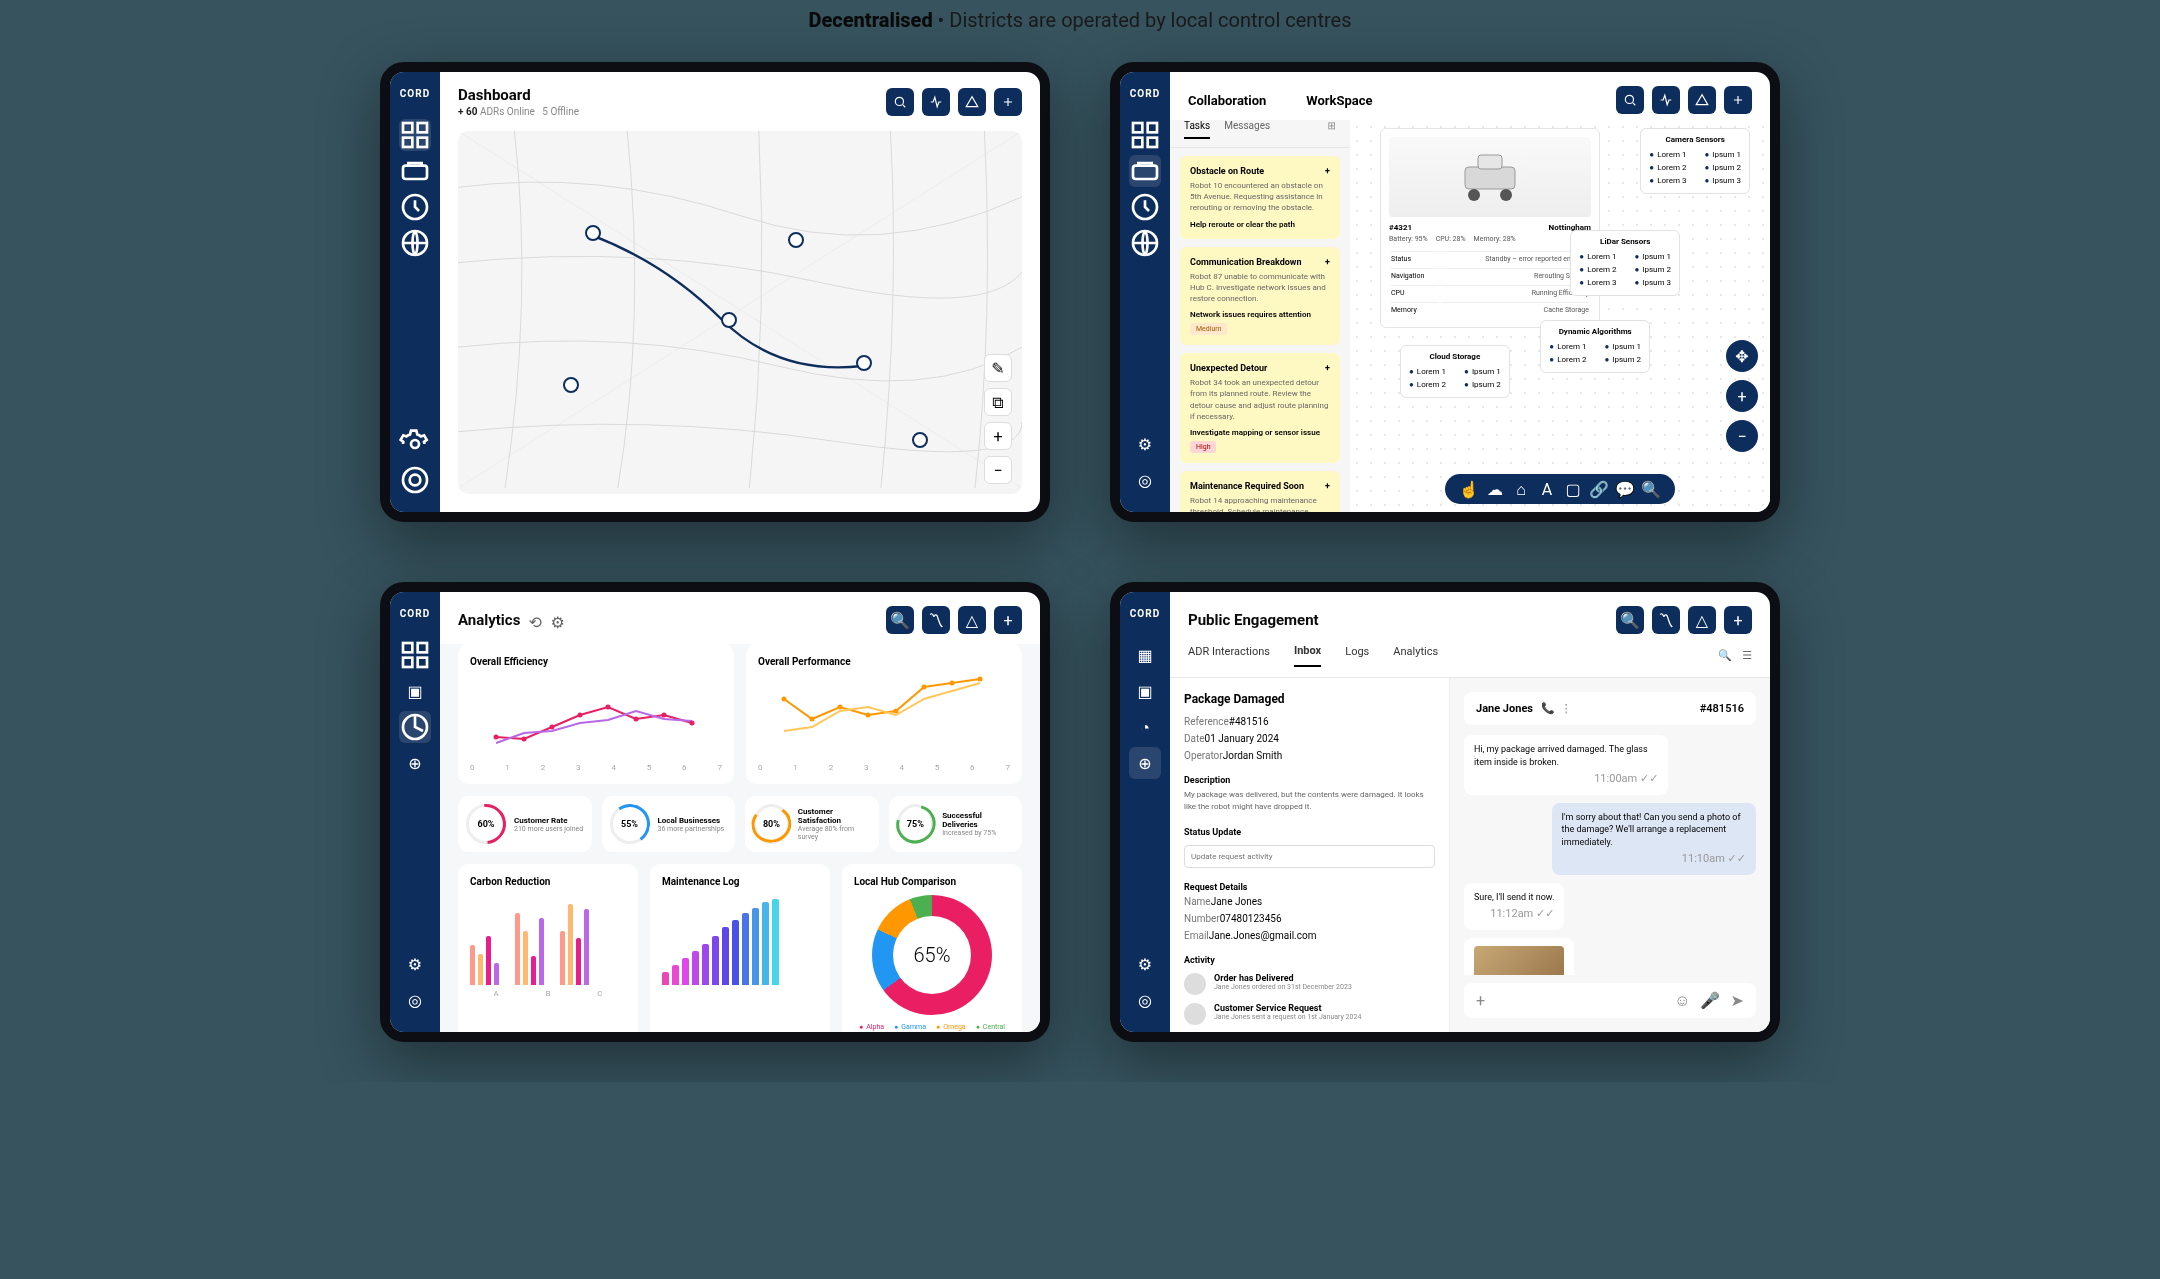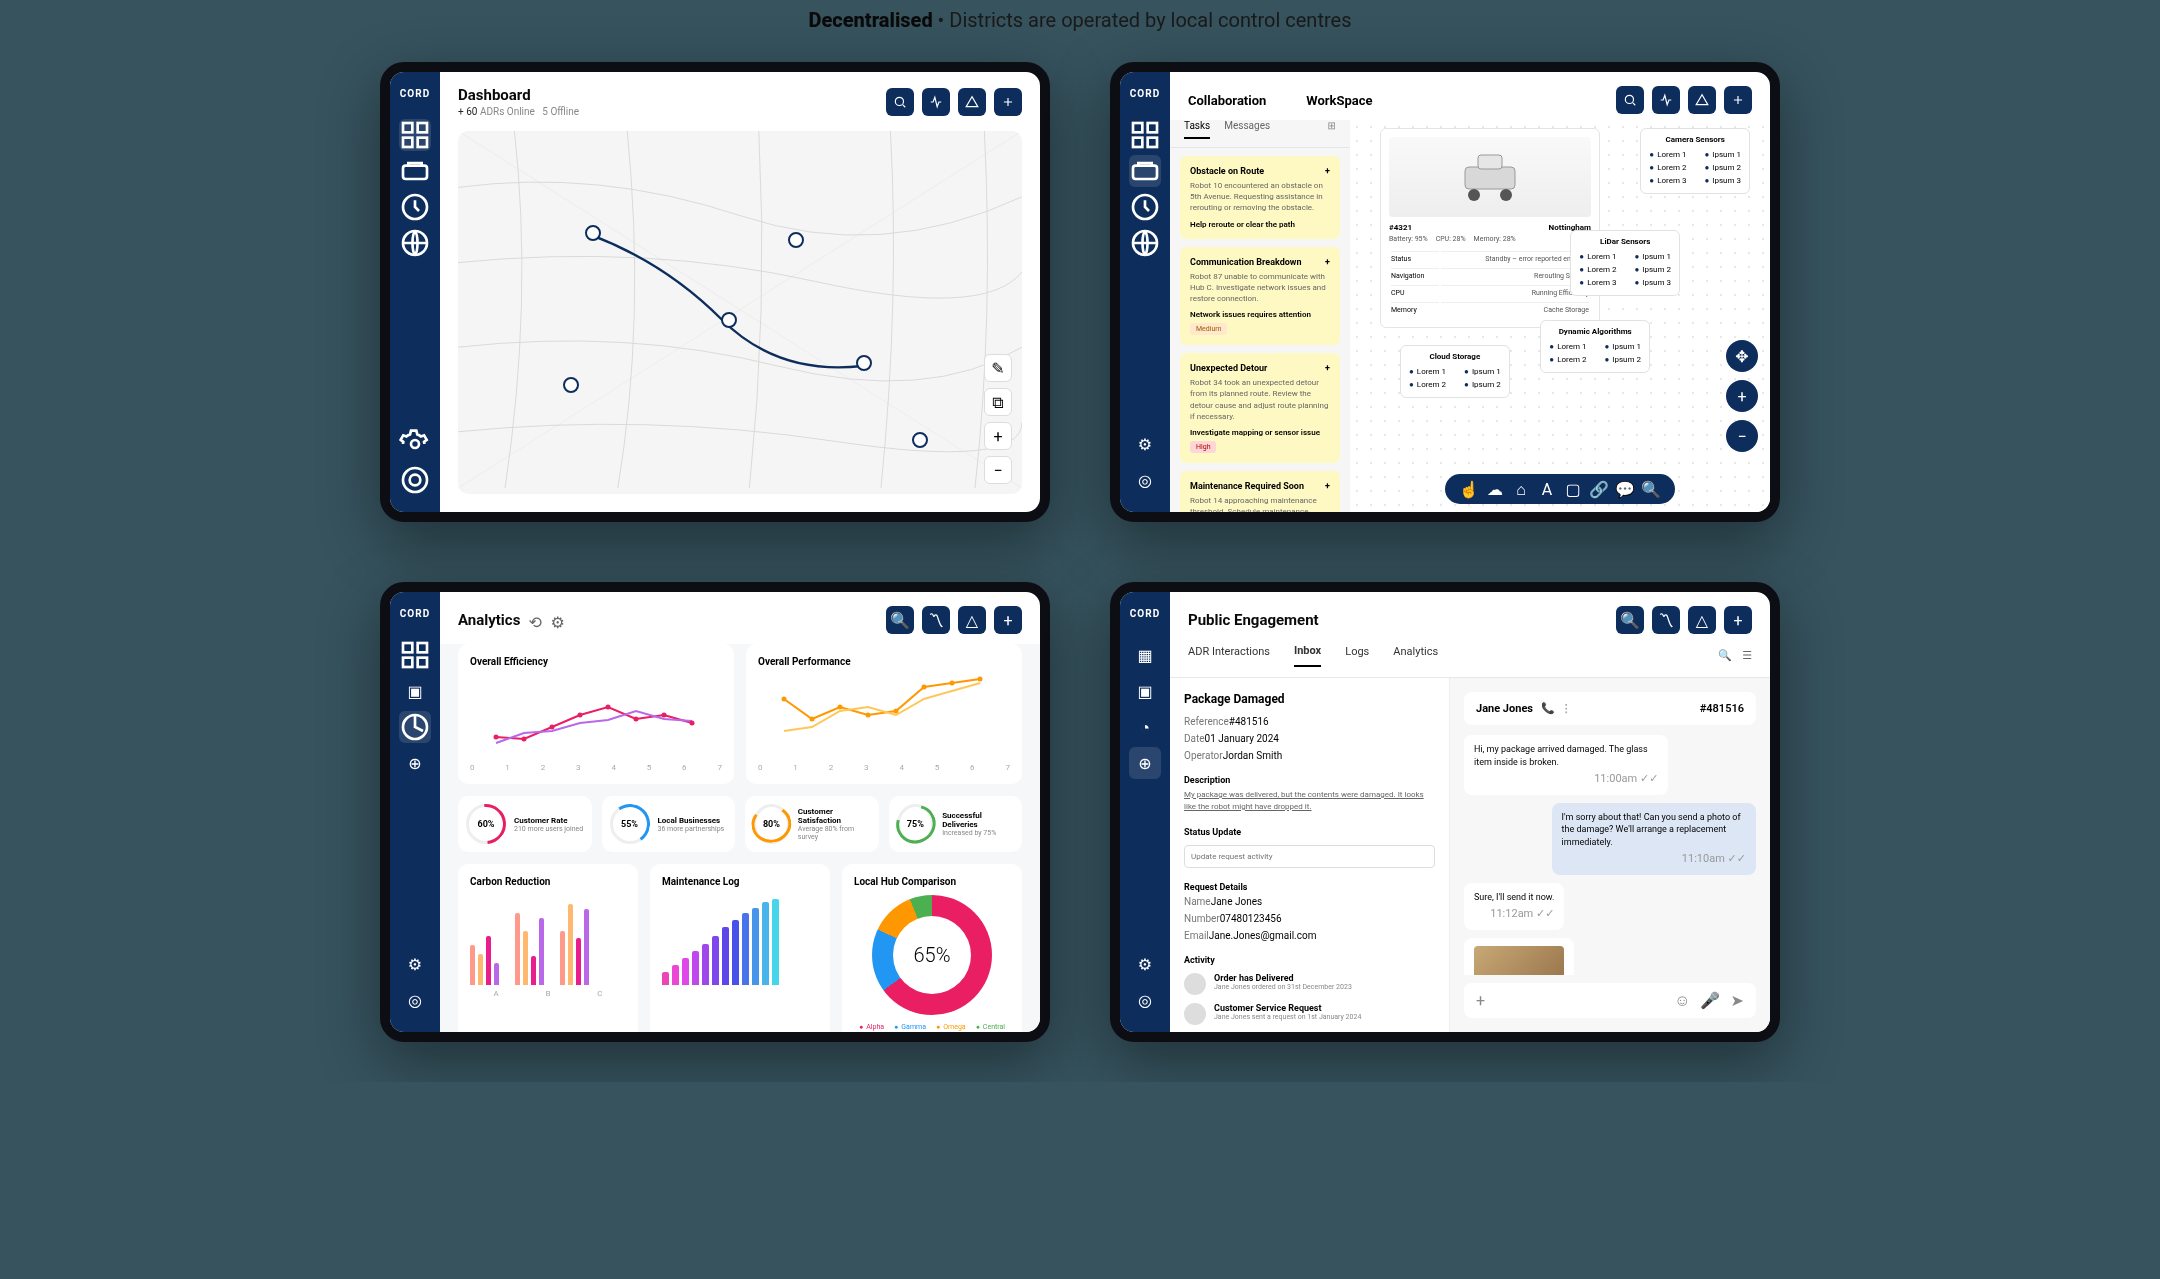--- a/index.html
+++ b/index.html
@@ -12,21 +12,21 @@
 .sidebar { width: 50px; background: #0d2d5c; display: flex; flex-direction: column; align-items: center; padding: 16px 0; }
 .sidebar-logo { color: #fff; font-size: 10px; font-weight: 700; letter-spacing: 1px; margin-bottom: 20px; }
 .sidebar-icons { display: flex; flex-direction: column; gap: 4px; align-items: center; }
 .sidebar-icon { width: 32px; height: 32px; display: flex; align-items: center; justify-content: center; color: #fff; border-radius: 6px; cursor: pointer; }
 .sidebar-icon.active { background: rgba(255,255,255,0.12); }
 .sidebar-bottom { margin-top: auto; display: flex; flex-direction: column; gap: 4px; }
 .main { flex: 1; display: flex; flex-direction: column; overflow: hidden; }
 .topbar { display: flex; align-items: center; padding: 14px 18px 10px; }
 .page-title { font-size: 15px; font-weight: 700; color: #0a0a0a; }
 .page-sub { font-size: 10px; color: #888; margin-top: 2px; }
-.page-sub .bold { font-weight: 400; color: #222; }
+.page-sub .bold { font-weight: 700; color: #222; }
 .topbar-actions { margin-left: auto; display: flex; gap: 8px; }
 .action-btn { width: 28px; height: 28px; background: #0d2d5c; border-radius: 6px; display: flex; align-items: center; justify-content: center; color: #fff; cursor: pointer; }
 .action-btn svg { width: 14px; height: 14px; }
 
 
 .map-body { flex: 1; position: relative; margin: 4px 18px 18px; border-radius: 10px; overflow: hidden; background: #f5f5f5; }
 .map-lines { position: absolute; inset: 0; }
 .map-controls { position: absolute; right: 10px; bottom: 10px; display: flex; flex-direction: column; gap: 6px; }
 .map-ctrl { width: 28px; height: 28px; background: #fff; border: 1px solid #ddd; border-radius: 6px; display: flex; align-items: center; justify-content: center; font-size: 16px; cursor: pointer; }
 .map-pin { position: absolute; width: 16px; height: 16px; border: 2px solid #0d2d5c; border-radius: 50%; background: #fff; transform: translate(-50%,-50%); }
@@ -94,21 +94,21 @@
 .pe-tabs { display: flex; gap: 24px; padding: 0 18px 10px; font-size: 11px; border-bottom: 1px solid #e8e8e8; align-items: center; }
 .pe-tab { padding-bottom: 8px; cursor: pointer; color: #333; }
 .pe-tab.active { font-weight: 700; border-bottom: 2px solid #000; }
 .pe-tools { margin-left: auto; display: flex; gap: 10px; color: #666; }
 .pe-body { flex: 1; display: flex; overflow: hidden; }
 .pe-left { width: 280px; border-right: 1px solid #eee; padding: 14px; overflow-y: auto; }
 .pe-card-title { font-weight: 700; font-size: 12px; margin-bottom: 10px; }
 .pe-row { display: flex; font-size: 10px; margin-bottom: 6px; }
 .pe-row .lbl { color: #777; }
 .pe-section { font-size: 9px; font-weight: 700; margin-top: 14px; margin-bottom: 4px; }
-.pe-desc { font-size: 8px; color: #666; line-height: 1.5; text-decoration: underline; }
+.pe-desc { font-size: 8px; color: #666; line-height: 1.5; }
 .pe-input { width: 100%; border: 1px solid #ddd; border-radius: 4px; padding: 6px; font-size: 8px; margin-top: 4px; color: #aaa; }
 .pe-activity { display: flex; gap: 8px; align-items: flex-start; margin-top: 8px; }
 .pe-avatar { width: 22px; height: 22px; border-radius: 50%; background: #ddd; flex-shrink: 0; }
 .pe-act-title { font-size: 9px; font-weight: 700; }
 .pe-act-sub { font-size: 7px; color: #888; }
 .pe-chat { flex: 1; display: flex; flex-direction: column; padding: 14px; background: #f7f7f8; }
 .pe-chat-header { background: #fff; border-radius: 8px; padding: 10px 12px; display: flex; align-items: center; font-size: 11px; font-weight: 700; margin-bottom: 10px; }
 .pe-chat-messages { flex: 1; overflow-y: auto; display: flex; flex-direction: column; gap: 8px; }
 .msg { max-width: 70%; padding: 8px 10px; border-radius: 8px; font-size: 9px; line-height: 1.4; }
 .msg.in { background: #fff; align-self: flex-start; }

